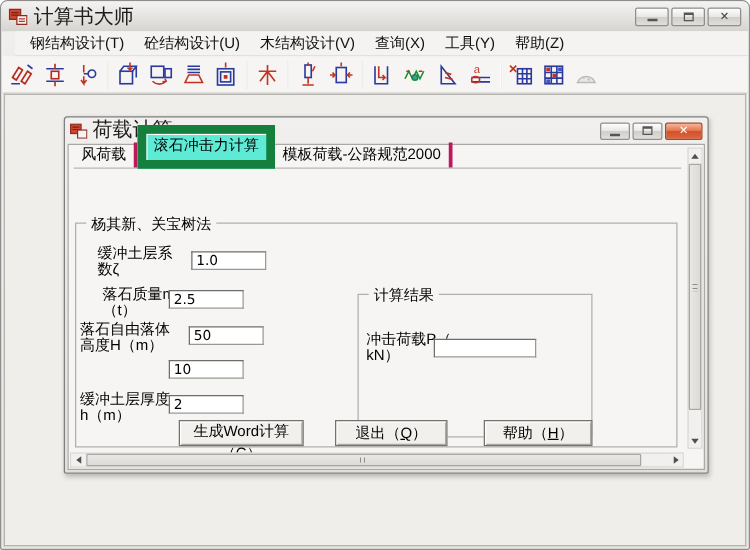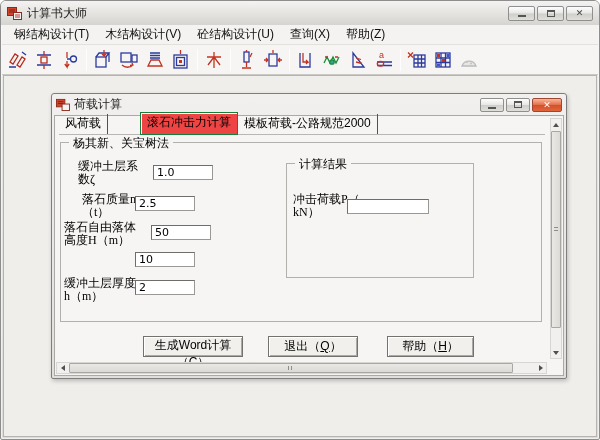--- a/index.html
+++ b/index.html
@@ -3,30 +3,30 @@
 <meta charset="utf-8">
 <style>
   * { margin:0; padding:0; box-sizing:border-box; }
   html,body { width:600px; height:440px; font-family:"Liberation Sans","DejaVu Sans",sans-serif; background:#fff; }
   .window { position:relative; width:600px; height:440px; border:1px solid #8d8d8d; border-radius:6px 6px 2px 2px;
             background:linear-gradient(#F2F1EF,#E6E5E2 30%,#DFDDD9); overflow:hidden;
             box-shadow:inset 0 0 0 1px rgba(255,255,255,.55); }
   
   .titlebar { position:absolute; left:0; top:0; right:0; height:24px; display:flex; align-items:center;
               padding:0 6px; gap:5px; background:linear-gradient(#F4F3F1,#E2E1DE 60%,#D6D4D0); }
-  .title-text { font-size:12px; color:#1c1c1c; }
+  .title-text { font-size:16px; color:#1c1c1c; }
   .win-btns { margin-left:auto; display:flex; }
   .win-btn { width:27px; height:15px; margin-left:2px; border:1px solid #8f8f8f; border-radius:2px;
              background:linear-gradient(#FEFEFE,#E8E7E5 48%,#CFCEC9 52%,#E0DFDB);
              display:flex; align-items:center; justify-content:center; font-size:9px; color:#444; }
   .glyph-min { width:8px; height:2px; background:#555; margin-top:6px; }
   .glyph-max { width:8px; height:7px; border:1px solid #555; border-top-width:2px; }
   .win-btn.close-red { background:linear-gradient(#F6B89C,#E4714A 48%,#D1512B 52%,#E0653C); border-color:#9e4730; color:#fff; font-weight:bold; }
   
-  .menubar { position:absolute; left:1px; right:1px; top:24px; height:20px; background:#F4F3F1;
+  .menubar { position:absolute; left:11px; right:1px; top:24px; height:20px; background:#F4F3F1;
              border-bottom:1px solid #E3E1DD; display:flex; align-items:center; padding:0 4px; }
   .menu-item { font-size:12px; color:#111; padding:2px 8px; }
   
   .toolbar { position:absolute; left:1px; right:1px; top:44px; height:30px; background:#F6F5F3;
              border-bottom:1px solid #CBC9C5; display:flex; align-items:center; padding:0 3px; }
   .tb-btn { width:26px; height:26px; display:flex; align-items:center; justify-content:center; border-radius:2px; }
   .tb-btn svg { width:22px; height:22px; }
   .tb-btn.disabled { opacity:.55; filter:grayscale(1); }
   .tb-sep { width:1px; height:22px; background:#C6C4C0; border-right:1px solid #FDFDFD; margin:0 3px; }
   
@@ -35,30 +35,30 @@
   
   .child { position:absolute; left:47px; top:17px; width:516px; height:286px; border:1px solid #7e7e7e;
            border-radius:3px 3px 2px 2px; background:linear-gradient(#F1F0EE,#E0DFDC); box-shadow:1px 2px 4px rgba(0,0,0,.22); }
   .child-titlebar { height:21px; display:flex; align-items:center; padding:0 4px; gap:4px; }
   .child-btn { width:24px; height:14px; }
   .child-btn.close-red { width:30px; }
   .child-client { position:absolute; left:2px; right:2px; top:21px; bottom:2px; background:#F6F5F3; border:1px solid #ABA9A5; }
   
   .tabs { position:absolute; left:4px; top:2px; right:18px; height:17px; display:flex; align-items:flex-end;
           font-size:12px; border-bottom:1px solid #B9B7B3; }
-  .tab { padding:1px 6px 2px; color:#000; white-space:nowrap; border-right:1px solid #be185d; }
-  .tab.selected { border:1px solid #15803d; background:#ef4444; margin-bottom:-1px; padding-bottom:3px;
-                  box-shadow:inset 1px 1px 0 #fff;margin-left:32px; }
-  
-  .groupbox { position:absolute; border:1px solid #B2B0AC; }
+  .tab { padding:1px 6px 2px; color:#000; white-space:nowrap; border-right:3px solid #be185d; }
+  .tab.selected { border:7px solid #15803d; background:#5eead4; margin-bottom:-1px; padding-bottom:3px;
+                  box-shadow:inset 1px 1px 0 #fff; }
+  
+  .groupbox { position:absolute; border:1px solid #B2B0AC;margin-top:36px; }
   .groupbox > .gb-title { position:absolute; top:-8px; left:8px; background:#F6F5F3; padding:0 4px; font-size:12px; color:#000; }
   .gb-main { left:5px; top:26px; width:482px; height:180px; }
   .gb-result { left:225px; top:20px; width:188px; height:115px; }
   
-  .f-label { position:absolute; font-size:12px; line-height:13px; color:#000; white-space:nowrap;font-family:Liberation Serif, serif; }
+  .f-label { position:absolute; font-size:12px; line-height:13px; color:#000; white-space:nowrap; }
   .f-input { position:absolute; width:60px; height:15px; background:#fff; border:1px solid #9a9894;
              border-top-color:#6f6d6a; border-left-color:#6f6d6a; font-size:11px; padding:0 3px;
              font-family:"DejaVu Sans",sans-serif; color:#000; }
   .f-input.wide { width:82px; }
   
   .dlg-btn { position:absolute; top:220px; height:21px; background:#F1F0ED; border:1px solid #74726f;
              box-shadow:inset 1px 1px 0 #ffffff, inset -1px -1px 0 #ABA9A5; font-size:12px; color:#000;
              font-family:"Liberation Sans",sans-serif; }
   .dlg-btn .u { text-decoration:underline; }
   
@@ -105,23 +105,24 @@
           <span class="glyph-max"></span>
         </div>
       <div class="win-btn">
           <span>✕</span>
         </div>
     </div>
   </div>
 
   <div class="menubar">
     <span class="menu-item">钢结构设计(T)</span>
+    <span class="menu-item">砼结构设计(U)</span>
     <span class="menu-item">木结构设计(V)</span>
-    <span class="menu-item">砼结构设计(U)</span>
     <span class="menu-item">查询(X)</span>
+    <span class="menu-item">工具(Y)</span>
     <span class="menu-item">帮助(Z)</span>
   </div>
 
   <div class="toolbar">
     <div class="tb-btn">
         <svg viewBox="0 0 22 22" fill="none" stroke-width="1.3">
       <path d="M3 13l5-8 3 2-5 8z" stroke="#b52b1e"></path>
           <path d="M10 16l5-8 3 2-5 8z" stroke="#b52b1e"></path>
           <path d="M2 18h7M15 3l4 3" stroke="#2b3a9e"></path>
         </svg>

